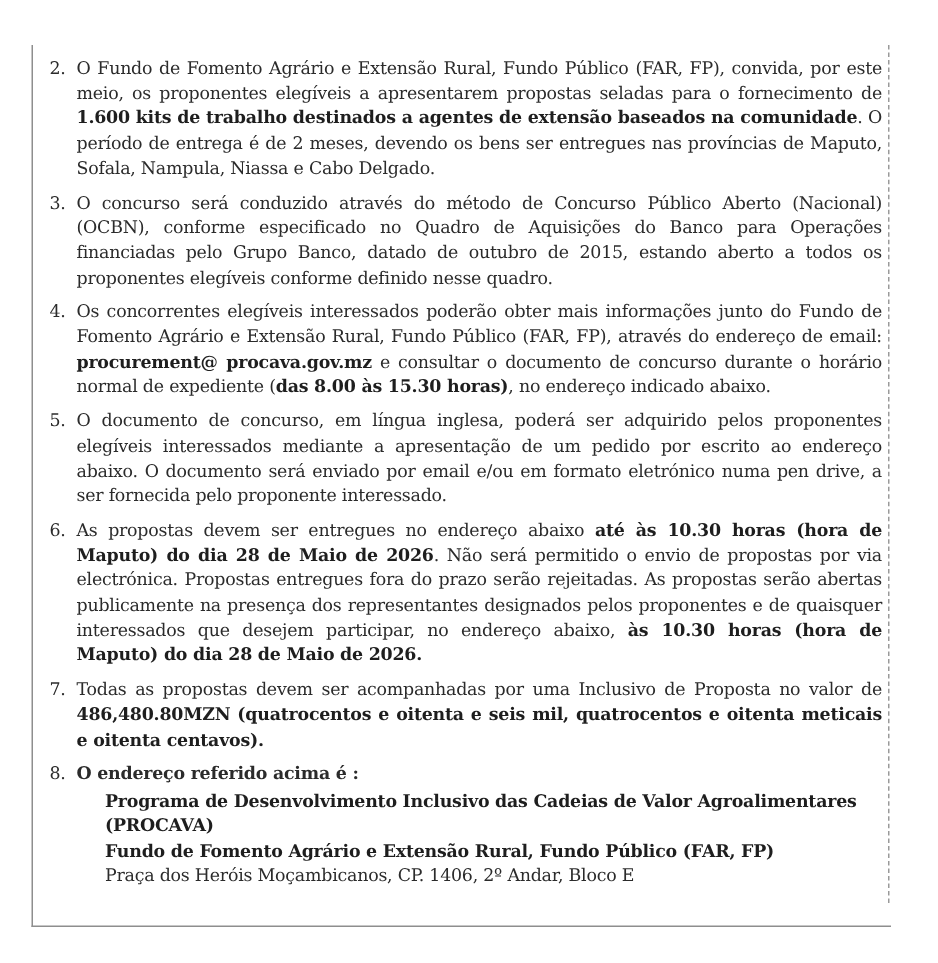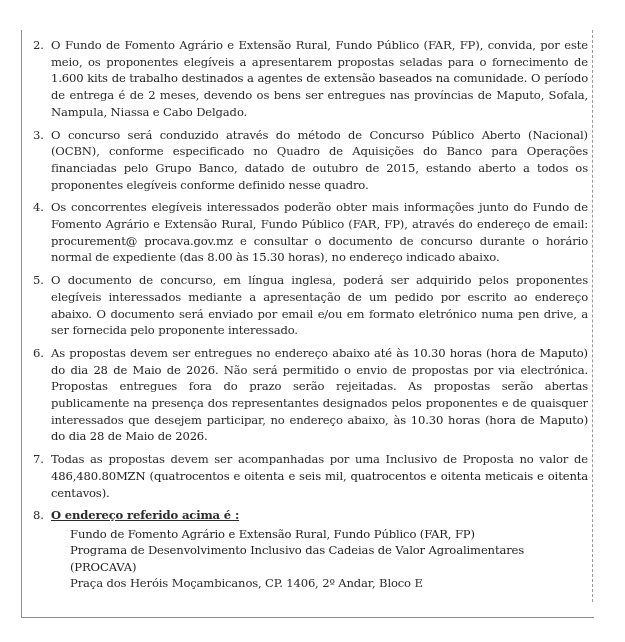--- a/index.html
+++ b/index.html
@@ -11,40 +11,40 @@
     box-sizing: border-box;
   }
   .rightline {
     position: absolute; left: 592px; top: 30px; height: 572px; width: 0;
     border-left: 1px dashed #9a9a9a;
   }
   ol.items { list-style: none; margin: 0; padding: 0; position: absolute; left: 0; top: 7px; width: 566px; }
   ol.items li { position: relative; padding-left: 29px; margin-bottom: 6px;
     font-size: 11.6px; line-height: 16.7px; text-align: justify; letter-spacing: -0.15px; }
   .num { position: absolute; left: 11px; top: 0; font-weight: normal; }
-  b { font-weight: normal; color: #1e1e1e; }
+  b { font-weight: bold; color: #1e1e1e; }
   .addr { margin-top: 2px; padding-left: 19px; text-align: left; }
   .addr div { line-height: 16.5px; }
-  .li8 .lead { font-weight: bold; text-decoration: underline; }
+  .li8 .lead { font-weight: bold; }
 </style>
 </head>
 <body>
 
 <div class="box">
   <ol class="items" id="items">
     <li><span class="num">2.</span><span>O Fundo de Fomento Agrário e Extensão Rural, Fundo Público (FAR, FP), convida, por este meio, os proponentes elegíveis a apresentarem propostas seladas para o fornecimento de </span><b>1.600 kits de trabalho destinados a agentes de extensão baseados na comunidade</b><span>. O período de entrega é de 2 meses, devendo os bens ser entregues nas províncias de Maputo, Sofala, Nampula, Niassa e Cabo Delgado.</span></li>
       <li><span class="num">3.</span><span>O concurso será conduzido através do método de Concurso Público Aberto (Nacional) (OCBN), conforme especificado no Quadro de Aquisições do Banco para Operações financiadas pelo Grupo Banco, datado de outubro de 2015, estando aberto a todos os proponentes elegíveis conforme definido nesse quadro.</span></li>
       <li><span class="num">4.</span><span>Os concorrentes elegíveis interessados poderão obter mais informações junto do Fundo de Fomento Agrário e Extensão Rural, Fundo Público (FAR, FP), através do endereço de email: </span><b>procurement@ procava.gov.mz</b><span> e consultar o documento de concurso durante o horário normal de expediente (</span><b>das 8.00 às 15.30 horas)</b><span>, no endereço indicado abaixo.</span></li>
       <li><span class="num">5.</span><span>O documento de concurso, em língua inglesa, poderá ser adquirido pelos proponentes elegíveis interessados mediante a apresentação de um pedido por escrito ao endereço abaixo. O documento será enviado por email e/ou em formato eletrónico numa pen drive, a ser fornecida pelo proponente interessado.</span></li>
       <li><span class="num">6.</span><span>As propostas devem ser entregues no endereço abaixo </span><b>até às 10.30 horas (hora de Maputo) do dia 28 de Maio de 2026</b><span>. Não será permitido o envio de propostas por via electrónica. Propostas entregues fora do prazo serão rejeitadas. As propostas serão abertas publicamente na presença dos representantes designados pelos proponentes e de quaisquer interessados que desejem participar, no endereço abaixo, </span><b>às 10.30 horas (hora de Maputo) do dia 28 de Maio de 2026.</b></li>
       <li><span class="num">7.</span><span>Todas as propostas devem ser acompanhadas por uma Inclusivo de Proposta no valor de </span><b>486,480.80MZN (quatrocentos e oitenta e seis mil, quatrocentos e oitenta meticais e oitenta centavos).</b></li>
       <li class="li8" id="item8">
       <span class="num">8.</span>
       <span class="lead">O endereço referido acima é :</span>
       <div class="addr">
+        <div><b>Programa de Desenvolvimento Inclusivo das Cadeias de Valor Agroalimentares (PROCAVA)</b></div>
         <div><b>Fundo de Fomento Agrário e Extensão Rural, Fundo Público (FAR, FP)</b></div>
-        <div><b>Programa de Desenvolvimento Inclusivo das Cadeias de Valor Agroalimentares (PROCAVA)</b></div>
         <div>Praça dos Heróis Moçambicanos, CP. 1406, 2º Andar, Bloco E</div>
       </div>
     </li>
   </ol>
 </div>
 <div class="rightline"></div>
 
 </body></html>

